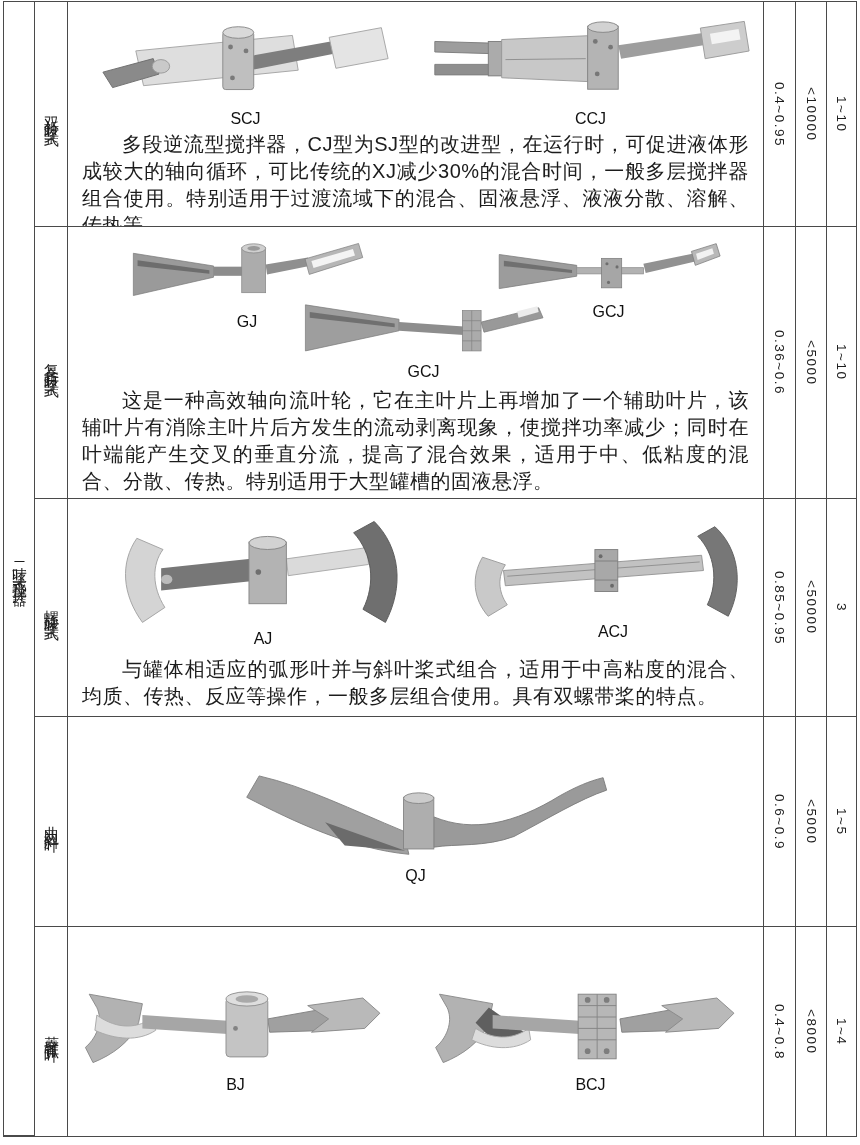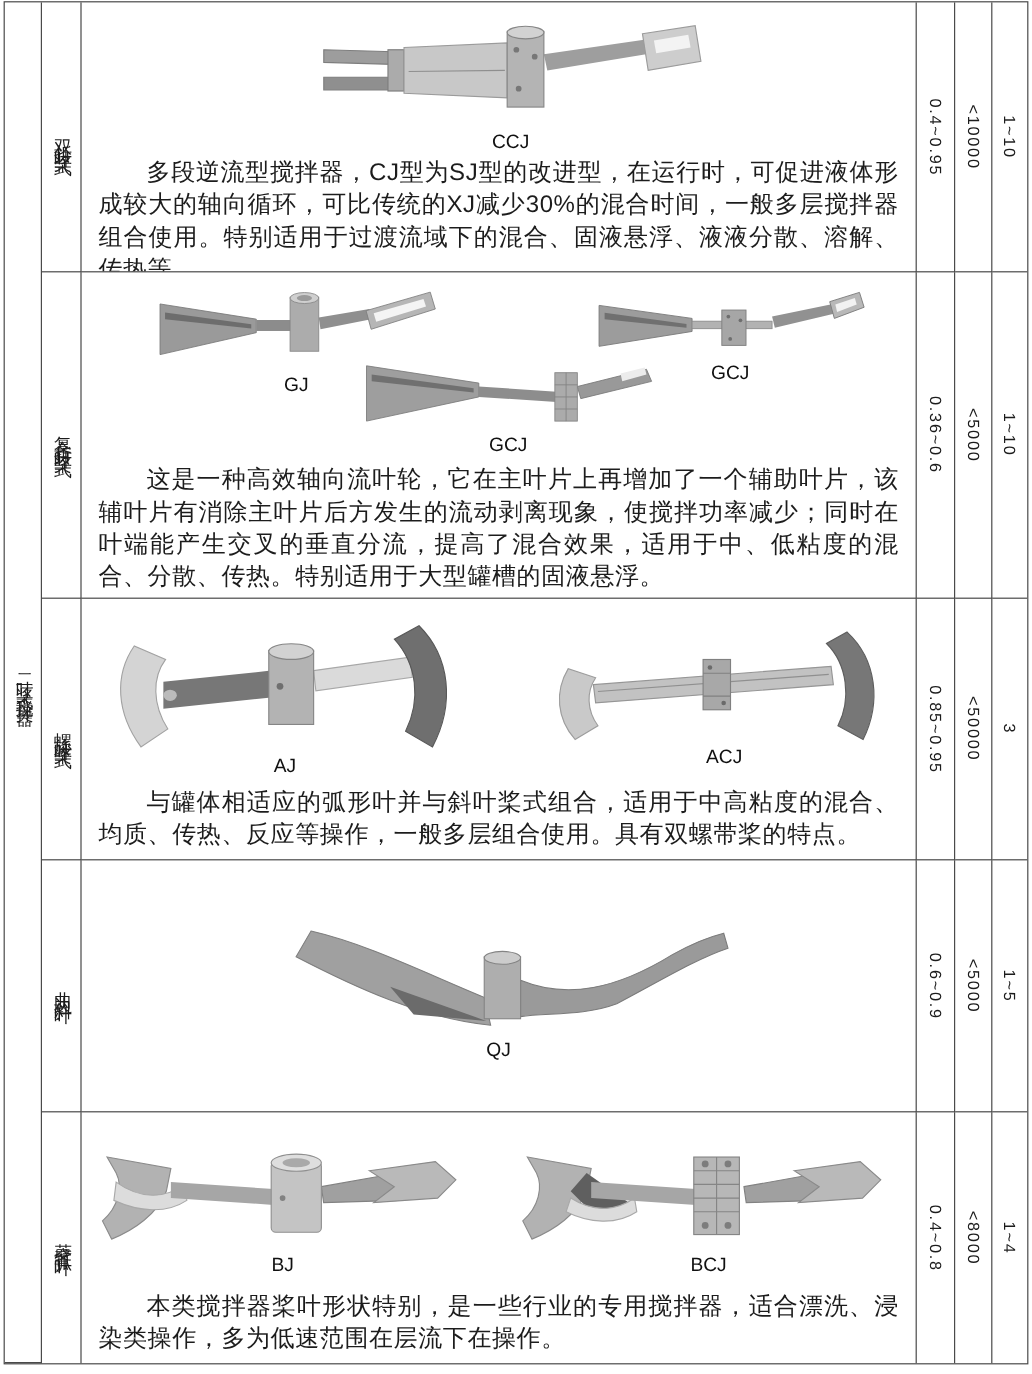--- a/index.html
+++ b/index.html
@@ -31,20 +31,35 @@
   <div class="cell vcell" style="grid-column:1;grid-row:1/6;">
     <span class="cat-vert">二叶桨式搅拌器</span>
   </div>
 
   <div class="cell vcell" style="grid-column:2;grid-row:1;">
     <span class="cn-vert">双折叶桨式</span>
   </div>
   <div class="cell main-cell" style="grid-column:3;grid-row:1;">
     <div class="figs" style="flex:1;gap:40px;padding:14px 0 2px 20px;">
       <div class="fig">
+        <svg width="290" height="92" viewBox="0 0 300 95">
+          <polygon points="36,36 198,20 204,56 44,72" fill="#dedede" stroke="#a6a6a6"></polygon>
+          <polygon points="2,58 54,44 60,60 12,74" fill="#8a8a8a" stroke="#6f6f6f"></polygon>
+          <ellipse cx="62" cy="52" rx="9" ry="7" fill="#c9c9c9" stroke="#9a9a9a"></ellipse>
+          <polygon points="150,42 262,22 266,34 154,56" fill="#7e7e7e"></polygon>
+          <polygon points="236,22 290,12 297,44 243,54" fill="#e4e4e4" stroke="#a6a6a6"></polygon>
+          <rect x="126" y="16" width="32" height="60" rx="3" fill="#bfbfbf" stroke="#8a8a8a"></rect>
+          <ellipse cx="142" cy="17" rx="16" ry="6" fill="#d9d9d9" stroke="#8a8a8a"></ellipse>
+          <circle cx="134" cy="32" r="2.5" fill="#7a7a7a"></circle>
+            <circle cx="150" cy="36" r="2.5" fill="#7a7a7a"></circle>
+            <circle cx="136" cy="64" r="2.5" fill="#7a7a7a"></circle>
+        </svg>
+        <span class="cap">SCJ</span>
+      </div>
+      <div class="fig">
         <svg width="320" height="92" viewBox="0 0 335 95">
           <polygon points="4,26 72,28 72,39 4,37" fill="#9d9d9d" stroke="#7e7e7e"></polygon>
           <polygon points="4,50 72,50 72,61 4,61" fill="#8f8f8f" stroke="#7e7e7e"></polygon>
           <rect x="60" y="26" width="14" height="36" fill="#ababab" stroke="#7e7e7e"></rect>
           <polygon points="74,24 164,20 164,68 74,64" fill="#c8c8c8" stroke="#9b9b9b"></polygon>
           <line x1="78" y1="45" x2="162" y2="44" stroke="#8f8f8f"></line>
           <polygon points="196,30 306,14 309,26 199,44" fill="#9e9e9e"></polygon>
           <polygon points="282,12 328,5 333,36 287,44" fill="#cdcdcd" stroke="#9b9b9b"></polygon>
           <polygon points="292,18 322,13 324,24 294,29" fill="#f3f3f3"></polygon>
           <rect x="164" y="10" width="32" height="66" fill="#b4b4b4" stroke="#868686"></rect>
@@ -127,21 +142,21 @@
     <span class="num-vert">&lt;5000</span>
   </div>
   <div class="cell vcell no-r" style="grid-column:6;grid-row:2;">
     <span class="num-vert">1~10</span>
   </div>
 
   <div class="cell vcell" style="grid-column:2;grid-row:3;">
     <span class="cn-vert">螺旋叶桨式</span>
   </div>
   <div class="cell main-cell" style="grid-column:3;grid-row:3;">
-    <div class="figs" style="flex:1;gap:56px;padding-top:8px;">
+    <div class="figs" style="flex:1;gap:40px;padding-top:8px;justify-content:flex-end;">
       <div class="fig">
         <svg width="320" height="114" viewBox="0 0 330 122">
           <path d="M30,26 C12,52 14,86 36,116 L60,100 C46,78 46,54 58,38 Z" fill="#d4d4d4" stroke="#a2a2a2"></path>
           <polygon points="56,58 152,48 152,72 56,82" fill="#777777"></polygon>
           <ellipse cx="62" cy="70" rx="6" ry="5" fill="#bbbbbb"></ellipse>
           <polygon points="190,48 276,36 278,54 192,66" fill="#dadada" stroke="#a8a8a8"></polygon>
           <path d="M284,8 C312,36 316,78 296,116 L272,102 C286,74 282,42 262,20 Z" fill="#6f6f6f" stroke="#585858"></path>
           <rect x="150" y="30" width="40" height="66" fill="#b3b3b3" stroke="#858585"></rect>
           <ellipse cx="170" cy="31" rx="20" ry="7" fill="#d2d2d2" stroke="#858585"></ellipse>
           <circle cx="160" cy="62" r="3" fill="#6f6f6f"></circle>
@@ -236,21 +251,20 @@
           <line x1="152" y1="52" x2="192" y2="52" stroke="#858585"></line>
             <line x1="152" y1="64" x2="192" y2="64" stroke="#858585"></line>
           <circle cx="162" cy="22" r="3" fill="#7d7d7d"></circle>
             <circle cx="182" cy="22" r="3" fill="#7d7d7d"></circle>
           <circle cx="162" cy="76" r="3" fill="#7d7d7d"></circle>
             <circle cx="182" cy="76" r="3" fill="#7d7d7d"></circle>
         </svg>
         <span class="cap">BCJ</span>
       </div>
     </div>
-    <p class="desc">本类搅拌器桨叶形状特别，是一些行业的专用搅拌器，适合漂洗、浸染类操作，多为低速范围在层流下在操作。</p>
   </div>
   <div class="cell vcell no-b" style="grid-column:4;grid-row:5;">
     <span class="num-vert">0.4~0.8</span>
   </div>
   <div class="cell vcell no-b" style="grid-column:5;grid-row:5;">
     <span class="num-vert">&lt;8000</span>
   </div>
   <div class="cell vcell no-b no-r" style="grid-column:6;grid-row:5;">
     <span class="num-vert">1~4</span>
   </div>

